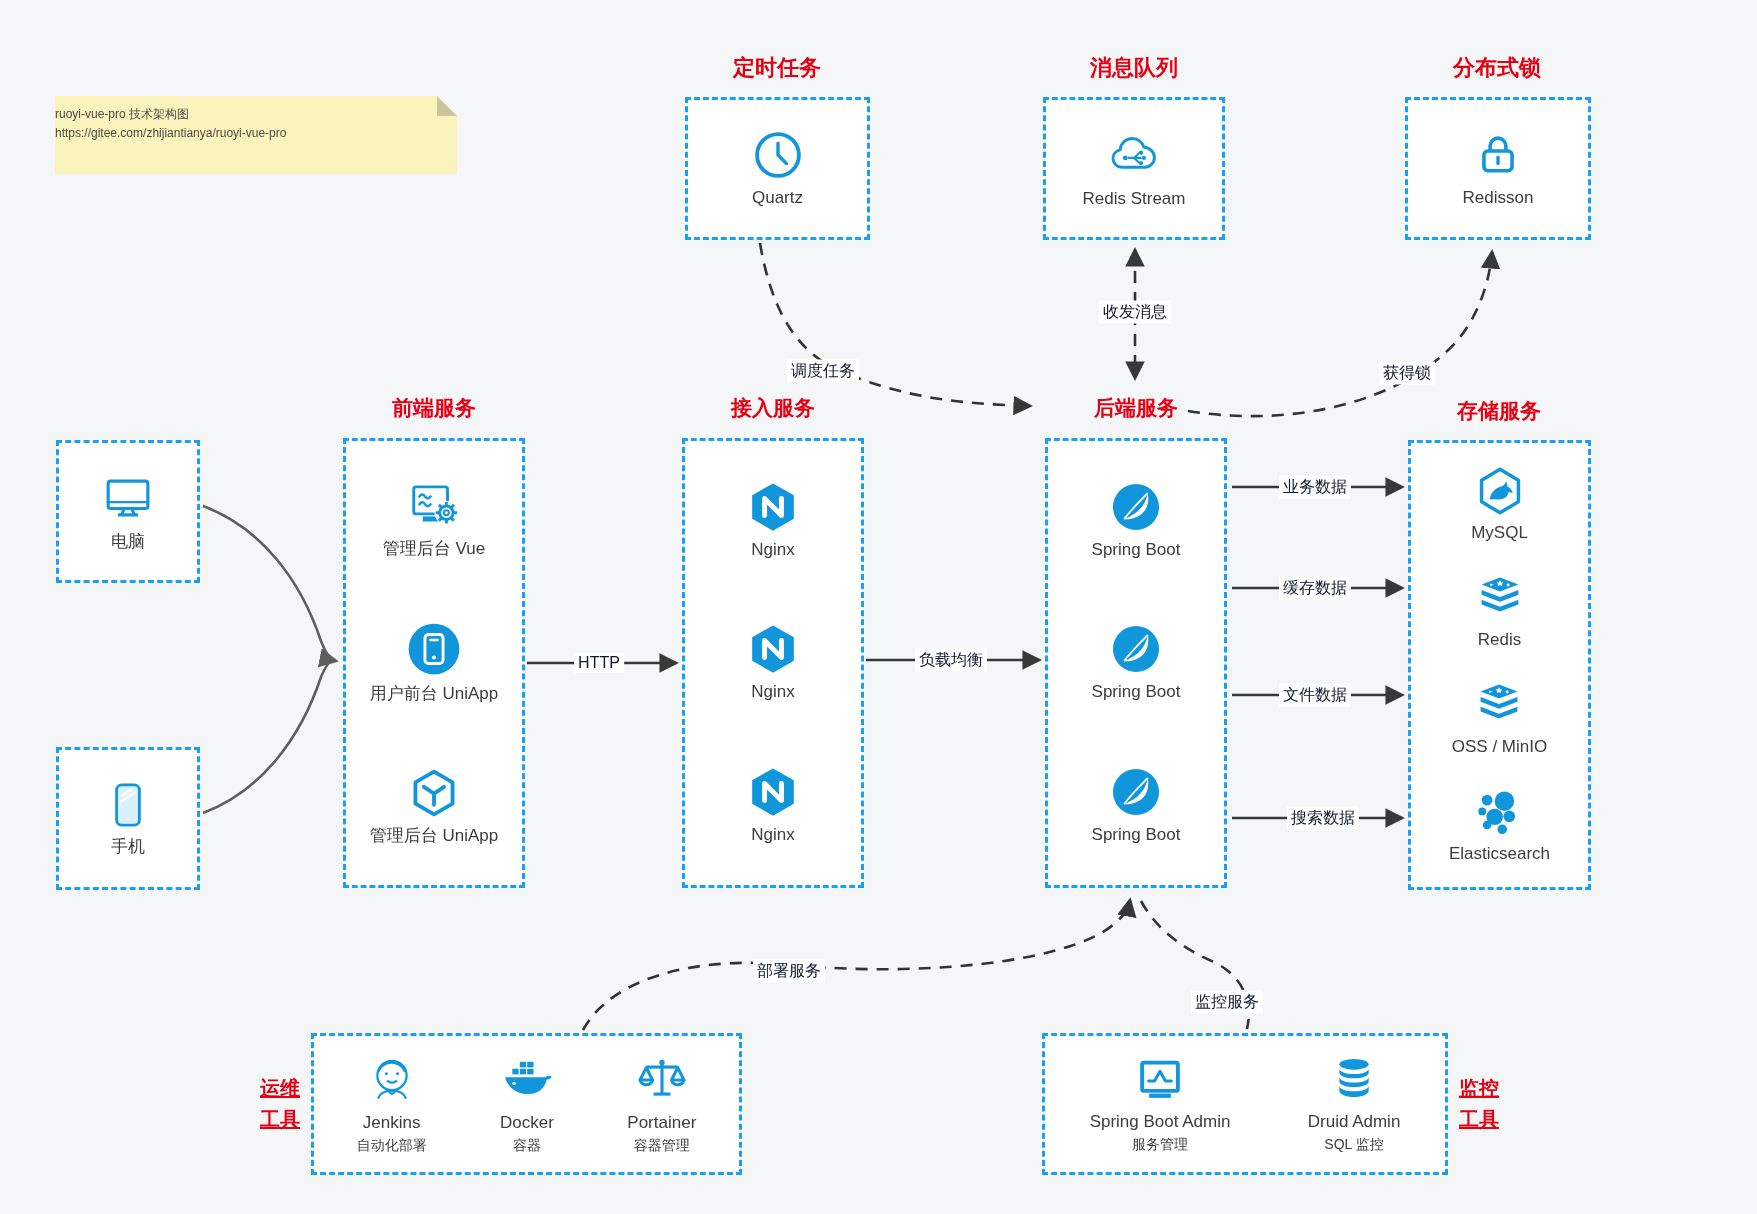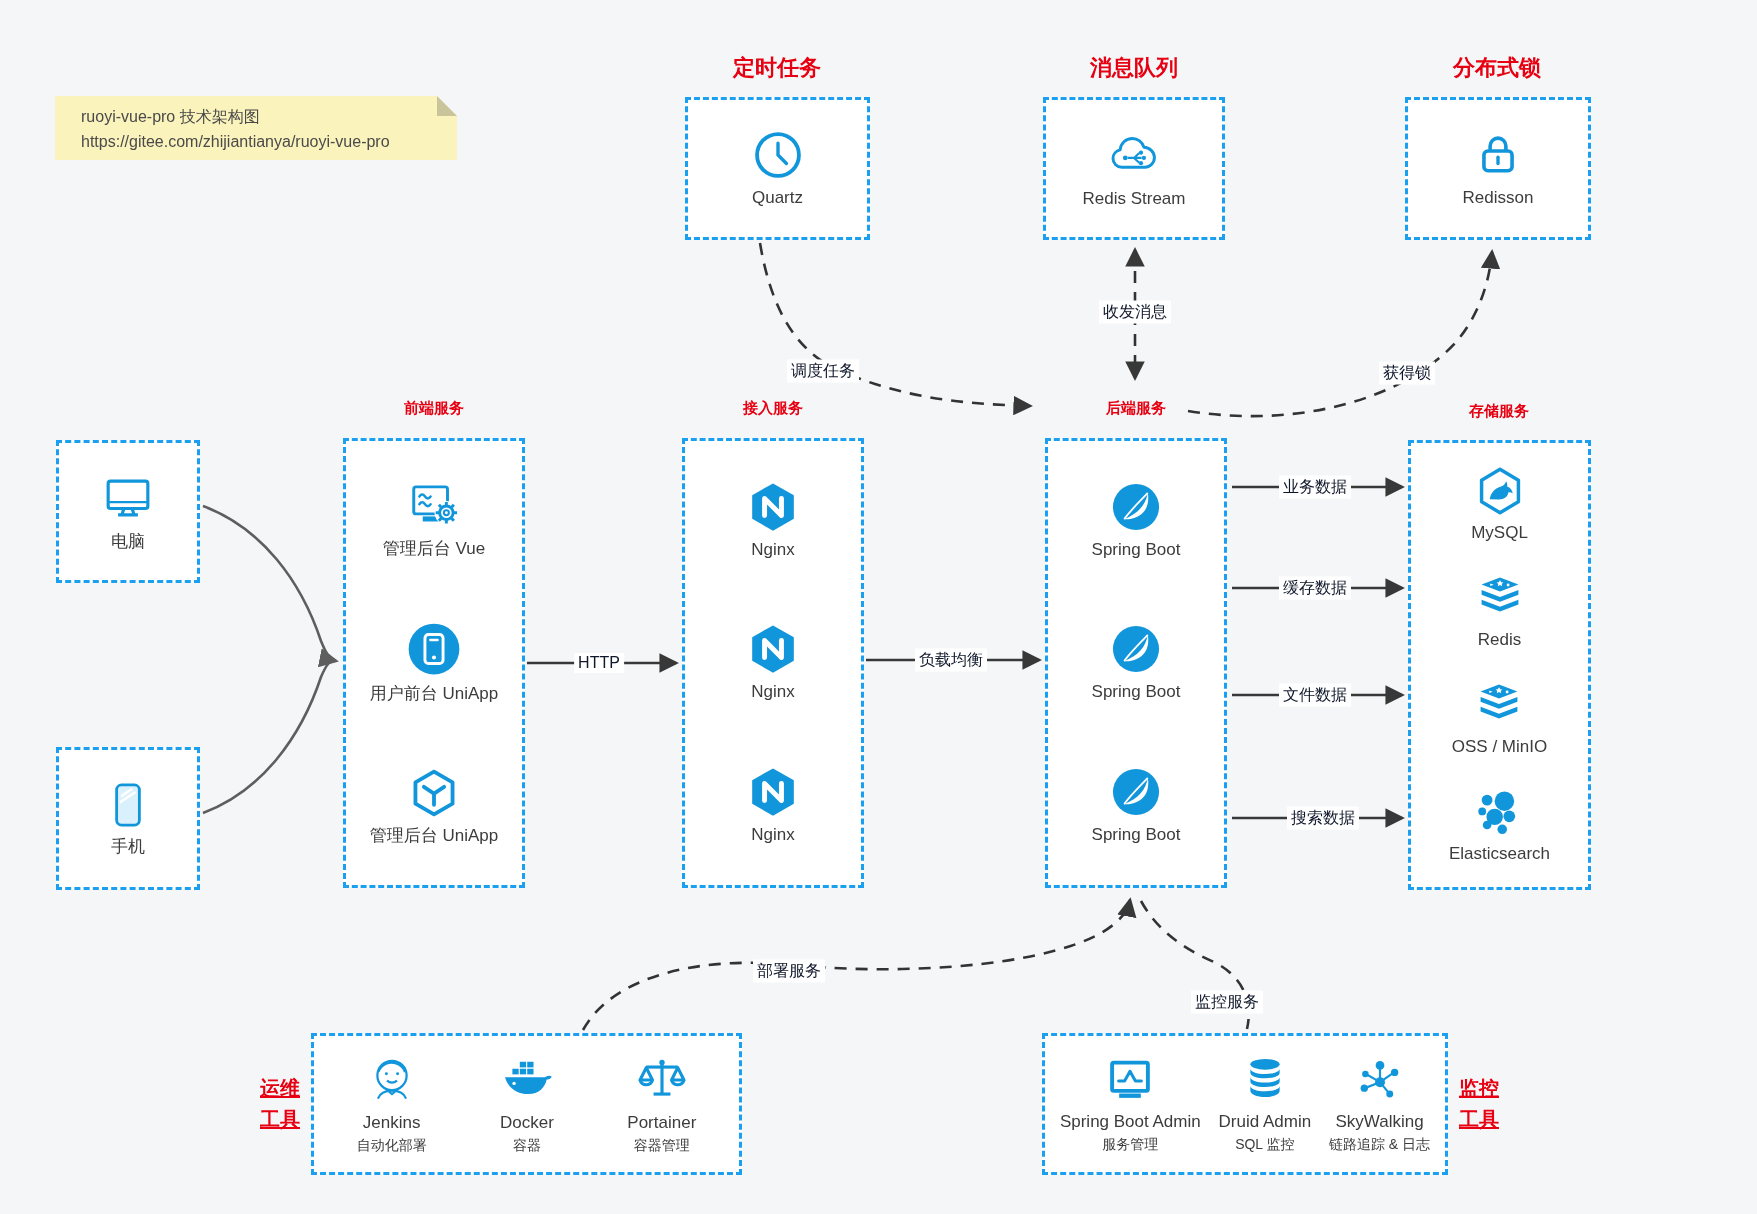--- a/index.html
+++ b/index.html
@@ -14,28 +14,28 @@
   .wires{position:absolute;left:0;top:0;z-index:1;}
   .box{position:absolute;background:#fff;border:3px dashed var(--border);box-sizing:border-box;z-index:2;
        display:flex;align-items:center;justify-content:center;}
   .vbox{flex-direction:column;justify-content:space-around;padding:8px 0;}
   .hbox{flex-direction:row;justify-content:space-around;padding:0 6px;}
   .item{display:flex;flex-direction:column;align-items:center;gap:5px;}
   .lbl{font-size:17px;color:var(--ink);white-space:nowrap;line-height:1.3;text-align:center;}
   .lbl2{font-size:14px;color:var(--ink);white-space:nowrap;line-height:1.3;text-align:center;margin-top:-3px;}
   .icon{color:var(--blue);display:block;}
   .col-title{position:absolute;transform:translate(-50%,-50%);color:var(--red);font-weight:bold;
-             font-size:15px;white-space:nowrap;z-index:3;}
+             font-size:21px;white-space:nowrap;z-index:3;}
   .top-title{font-size:22px;}
   .side-label{position:absolute;transform:translate(-50%,-50%);color:var(--red);font-weight:bold;
               font-size:20px;line-height:1.55;text-align:center;z-index:3;white-space:nowrap;text-decoration:underline;}
   .edge-label{position:absolute;transform:translate(-50%,-50%);background:#fff;color:#0f172a;
               font-size:16px;padding:1px 4px;white-space:nowrap;z-index:3;}
-  .note{position:absolute;left:55px;top:96px;width:402px;height:64px;background:#faf3bc;
-        box-sizing:border-box;padding:9px 26px;font-size:16px;color:#4a4a4a;line-height:1.55;z-index:5;}
+  .note{position:absolute;left:55px;top:96px;width:402px;height:78px;background:#faf3bc;
+        box-sizing:border-box;padding:9px 0;font-size:12px;color:#4a4a4a;line-height:1.55;z-index:5;}
   .note::before{content:"";position:absolute;top:0;right:0;width:0;height:0;
         border-top:20px solid #f5f6f7;border-left:20px solid transparent;}
   .note::after{content:"";position:absolute;top:0;right:0;width:0;height:0;
         border-bottom:20px solid #c9c49a;border-right:20px solid transparent;}
   .note div{white-space:nowrap;}
 </style>
 </head>
 <body>
 
 <svg style="position:absolute;width:0;height:0;overflow:hidden" aria-hidden="true">
@@ -416,27 +416,20 @@
         </svg>
       <div class="lbl">Spring Boot Admin</div>
       <div class="lbl2">服务管理</div>
     </div>
     <div class="item">
       <svg class="icon" width="52" height="52">
           <use href="#i-druid"></use>
         </svg>
       <div class="lbl">Druid Admin</div>
       <div class="lbl2">SQL 监控</div>
-    </div>
-    <div class="item">
-      <svg class="icon" width="52" height="52">
-          <use href="#i-sky"></use>
-        </svg>
-      <div class="lbl">SkyWalking</div>
-      <div class="lbl2">链路追踪 &amp; 日志</div>
     </div>
   </div>
 
   <div class="edge-label" style="left:599px;top:663px">HTTP</div>
   <div class="edge-label" style="left:951px;top:660px">负载均衡</div>
   <div class="edge-label" style="left:823px;top:371px">调度任务</div>
   <div class="edge-label" style="left:1135px;top:312px">收发消息</div>
   <div class="edge-label" style="left:1407px;top:373px">获得锁</div>
   <div class="edge-label" style="left:1315px;top:487px">业务数据</div>
   <div class="edge-label" style="left:1315px;top:588px">缓存数据</div>

